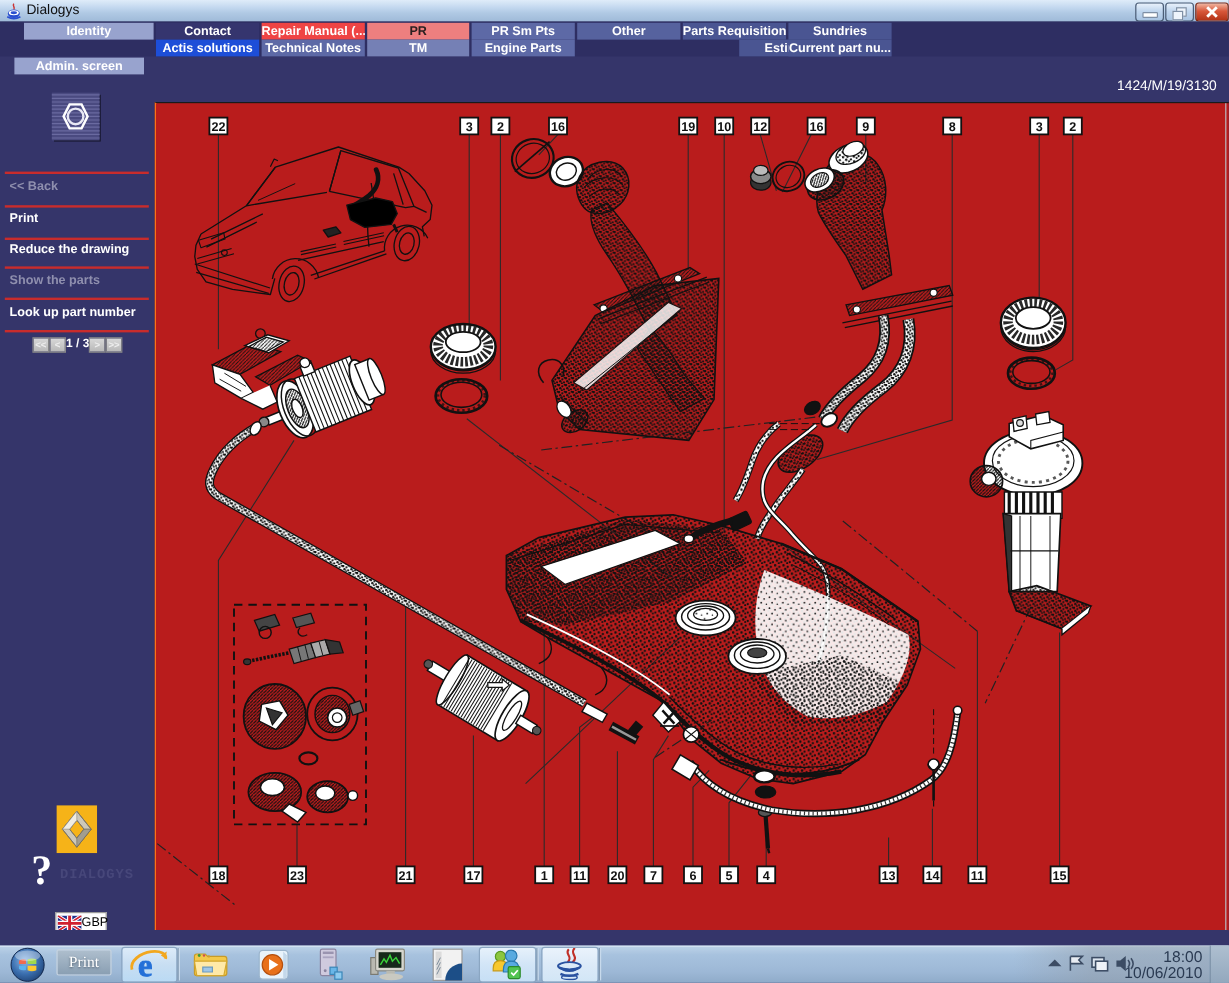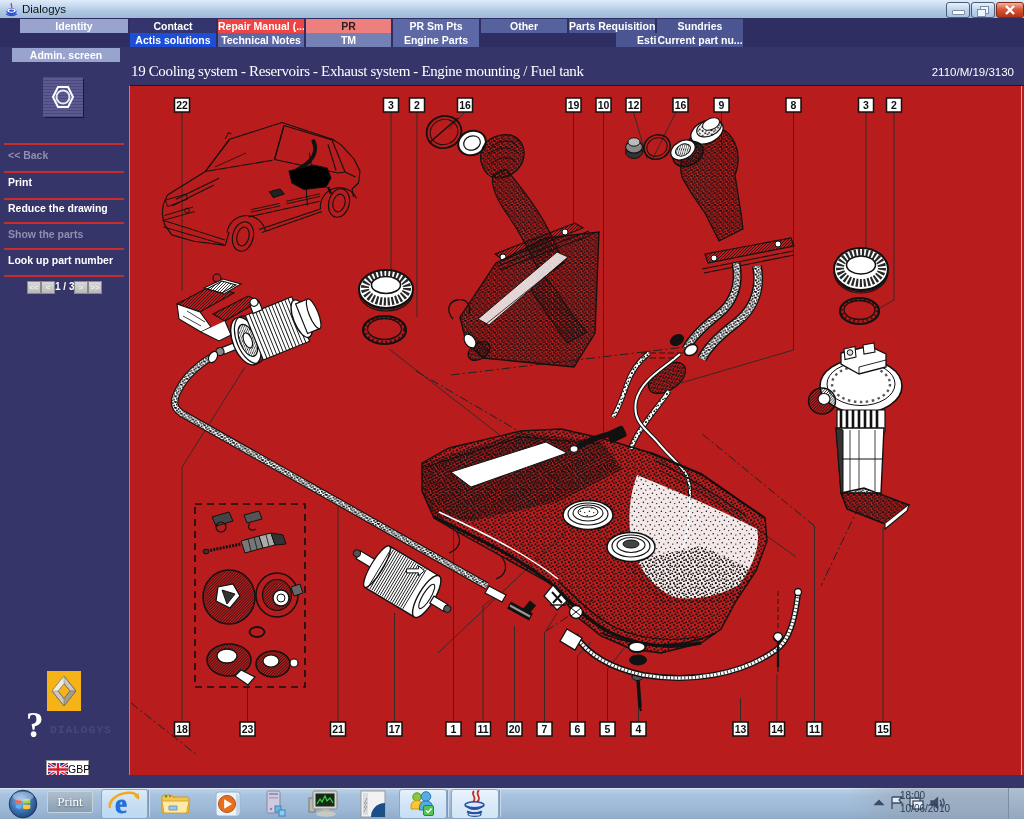--- a/index.html
+++ b/index.html
@@ -21,21 +21,21 @@
 
 .sbline{left:4px;width:120px;height:2px;background:#c92c2c;}
 .sbitem{left:8px;width:120px;font-size:10.5px;font-weight:bold;color:#fff;}
 .sbdis{color:#8f8fae;}
 #bottomstrip{left:0;top:775px;width:1024px;height:13px;background:#35356a;}
 
 #taskbar{left:0;top:788px;width:1024px;height:31px;background:linear-gradient(#bed3e9 0%,#a7c2de 25%,#9db8d6 70%,#8fabc9 100%);}
 #taskbar:before{content:"";position:absolute;left:0;top:0;width:100%;height:1px;background:#d8e6f4;}
 .tsep{top:790px;width:1px;height:27px;background:#8098b0;}
 .tsep2{top:790px;width:1px;height:27px;background:#c8daec;}
-.traytxt{font-size:10px;color:#2a3a52;text-align:left;}
+.traytxt{font-size:13px;color:#2a3a52;text-align:right;}
 .tbtn{top:1px;height:28px;border:1px solid #8ba6c2;border-radius:3px;background:linear-gradient(#e3eefa,#c3d9ef 50%,#b4cde8);}
 </style></head>
 <body>
 <div id="root">
 
   <div id="titlebar" class="abs"></div>
   <svg class="abs" style="left:4px;top:2px" width="15" height="15" viewBox="0 0 15 15">
     <path d="M7.5 1 C6 3 9 4 7.5 6" stroke="#c33" stroke-width="1.2" fill="none"></path>
     <ellipse cx="7.5" cy="9.5" rx="5" ry="3.5" fill="#2a4fd0"></ellipse>
     <ellipse cx="7.5" cy="8.6" rx="4.2" ry="2.1" fill="#fff"></ellipse>
@@ -69,22 +69,21 @@
       <div class="tab" style="left: 12px; width: 108px; top: 33px; background: rgb(152, 163, 206); margin-top: 15px;">Admin. screen</div>
       <div class="tab" style="left: 130px; width: 86px; top: 33px; background: #1d4ed8;">Actis solutions</div>
       <div class="tab" style="left: 218px; width: 86px; top: 33px; background: rgb(93, 105, 166);">Technical Notes</div>
       <div class="tab" style="left: 306px; width: 85px; top: 33px; background: rgb(117, 128, 181);">TM</div>
       <div class="tab" style="left: 393px; width: 86px; top: 33px; background: rgb(93, 105, 166);">Engine Parts</div>
       <div class="tab" style="left: 569px; width: 86px; top: 33px; background: rgb(74, 85, 146); margin-left: 47px;">Estimate</div>
       <div class="tab" style="left: 657px; width: 86px; top: 33px; background: rgb(74, 85, 146);">Current part nu...</div>
     </div>
 
   <div id="header" class="abs">
-    <div id="htitle">19 Cooling system - Reservoirs - Exhaust system - Engine mounting / Fuel tank</div>
-    <div id="href">2110/M/19/3130</div>
+    <div id="href">1424/M/19/3130</div>
   </div>
 
   <div id="canvas" class="abs">
   <svg id="draw" width="894" height="690" viewBox="129 85 894 690" style="position:absolute;left:0;top:0">
   <defs>
     <pattern id="stipL" width="9" height="9" patternUnits="userSpaceOnUse">
             <circle cx="1.2" cy="1.8" r="0.75" fill="#111"></circle>
             <circle cx="5.8" cy="3.1" r="0.7" fill="#111"></circle>
             <circle cx="3.4" cy="6.3" r="0.75" fill="#111"></circle>
             <circle cx="7.7" cy="7.6" r="0.65" fill="#111"></circle>

